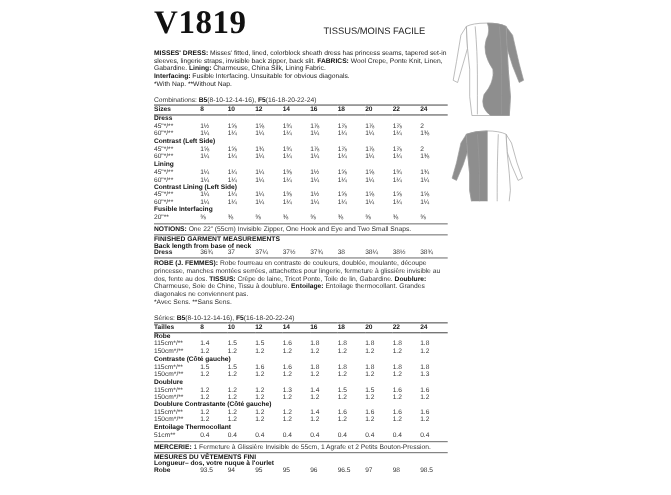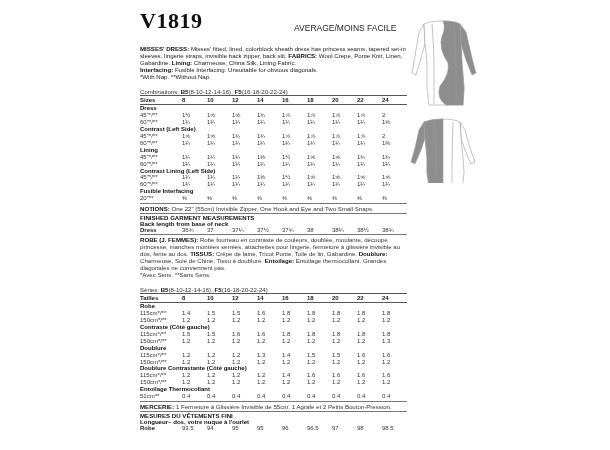--- a/index.html
+++ b/index.html
@@ -1,19 +1,19 @@
 <!DOCTYPE html>
 <html><head>
 <meta charset="utf-8">
 <style>
   html, body { margin:0; padding:0; background:#ffffff; }
   body { width:610px; height:450px; position:relative; overflow:hidden;
          font-family:"Liberation Sans", sans-serif; color:#1a1a1a; }
   #sheet { position:absolute; left:140px; top:6px; width:267px; }
-  .pattern-no { font-family:"Liberation Serif", serif; font-size:22px; line-height:30px;
+  .pattern-no { font-family:"Liberation Serif", serif; font-size:30px; line-height:30px;
                 letter-spacing:0.5px; color:#111; margin:0; }
   .difficulty { position:absolute; left:154px; top:17px; font-size:8.5px; color:#222; white-space:nowrap; }
   .desc { font-size:6.1px; line-height:7.1px; margin-top:9px; color:#222; }
   .desc b { font-weight:bold; color:#111; }
   .combos { font-size:6.1px; line-height:7px; margin-top:8px; color:#333; }
   .combos b { font-weight:bold; color:#111; }
   table { border-collapse:collapse; width:267px; font-size:6px; table-layout:fixed; }
   table td, table th { padding:0; line-height:6.9px; height:6.9px; white-space:nowrap; }
   th { font-weight:bold; text-align:left; }
   .hdr { border-top:1.2px solid #555; border-bottom:1.2px solid #555; }
@@ -30,21 +30,21 @@
   .fgm-table { border-bottom:1.5px solid #777; }
   .fr-desc { font-size:6.1px; line-height:7.1px; margin-top:0.5px; color:#333; }
   .fr-desc b { color:#111; }
   #illus { position:absolute; left:410px; top:18px; width:72px; height:165px; }
 </style>
 </head>
 <body>
 
 <div id="sheet">
   <h1 class="pattern-no">V1819</h1>
-  <div class="difficulty">AVERAGE/MOINS FACILE</div>
+  <div class="difficulty">TISSUS/MOINS FACILE</div>
 
   <div class="desc">
     <b>MISSES' DRESS:</b><span> Misses' fitted, lined, colorblock sheath dress has princess seams, tapered set-in sleeves, lingerie straps, invisible back zipper, back slit. </span><b>FABRICS:</b><span> Wool Crepe, Ponte Knit, Linen, Gabardine. </span><b>Lining:</b><span> Charmeuse, China Silk, Lining Fabric. </span><br><b>Interfacing:</b><span> Fusible Interfacing. Unsuitable for obvious diagonals.</span><br><span>*With Nap. **Without Nap.</span>
   </div>
 
   <div class="combos">
     <span>Combinations: </span><b>B5</b><span>(8-10-12-14-16), </span><b>F5</b><span>(16-18-20-22-24)</span>
   </div>
   <table>
       <colgroup>

